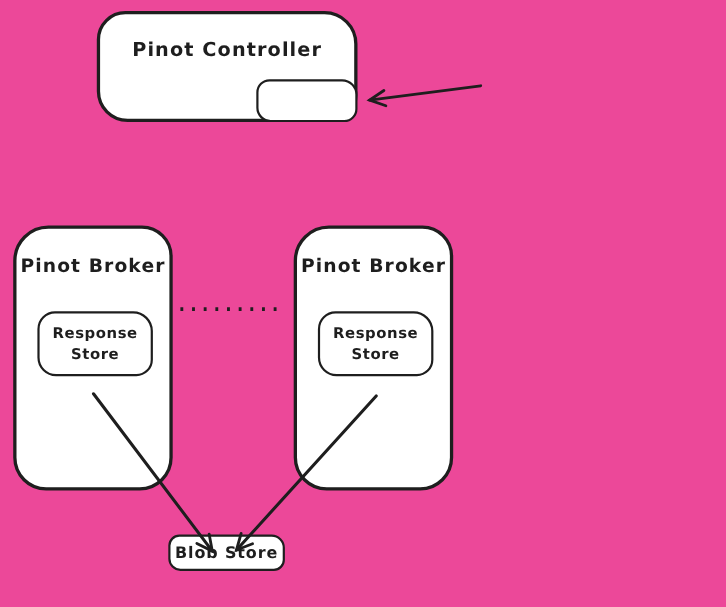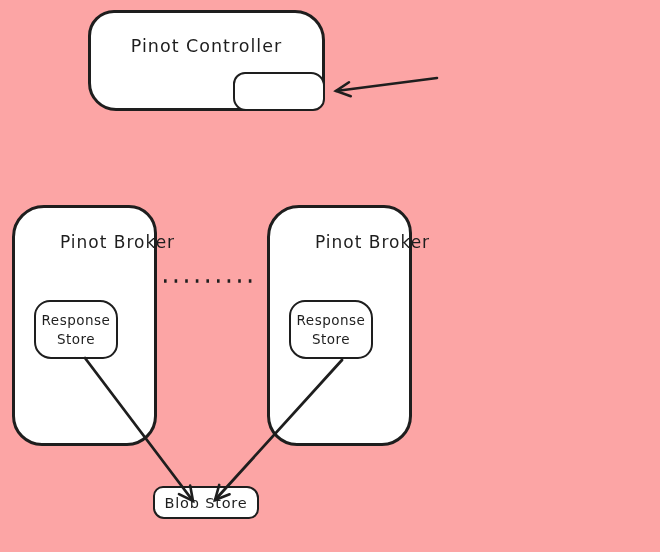--- a/index.html
+++ b/index.html
@@ -4,24 +4,25 @@
 <style>
   html, body {
     margin: 0;
     padding: 0;
     background: #ffffff;
   }
   .canvas {
     position: relative;
     width: 660px;
     height: 552px;
-    background: #fca5a5;
+    background: #ec4899;
     font-family: "DejaVu Sans", sans-serif;
     color: #1e1e1e;
     overflow: hidden;
+    font-weight: bold;
   }
   .box {
     position: absolute;
     border: 3px solid #1e1e1e;
     background: #ffffff;
     box-sizing: border-box;
   }
   .controller-box {
     left: 88px; top: 10px;
     width: 237px; height: 101px;
@@ -55,26 +56,25 @@
   }
   .broker-left  { left: 12px;  top: 205px; }
   .broker-right { left: 267px; top: 205px; }
   .broker-label {
     position: absolute;
     top: 24px; left: 0;
     width: 100%;
     text-align: center;
     font-size: 17px;
     letter-spacing: 1px;
-    margin-left: 33px;
   }
   .store-box {
     position: absolute;
-    left: 19px; top: 92px;
-    width: 84px; height: 59px;
+    left: 19px; top: 75px;
+    width: 105px; height: 59px;
     border: 2.8px solid #1e1e1e;
     background: #ffffff;
     box-sizing: border-box;
     border-radius: 16px 18px 15px 17px;
     display: flex;
     align-items: center;
     justify-content: center;
     text-align: center;
     font-size: 13.5px;
     line-height: 1.35;

